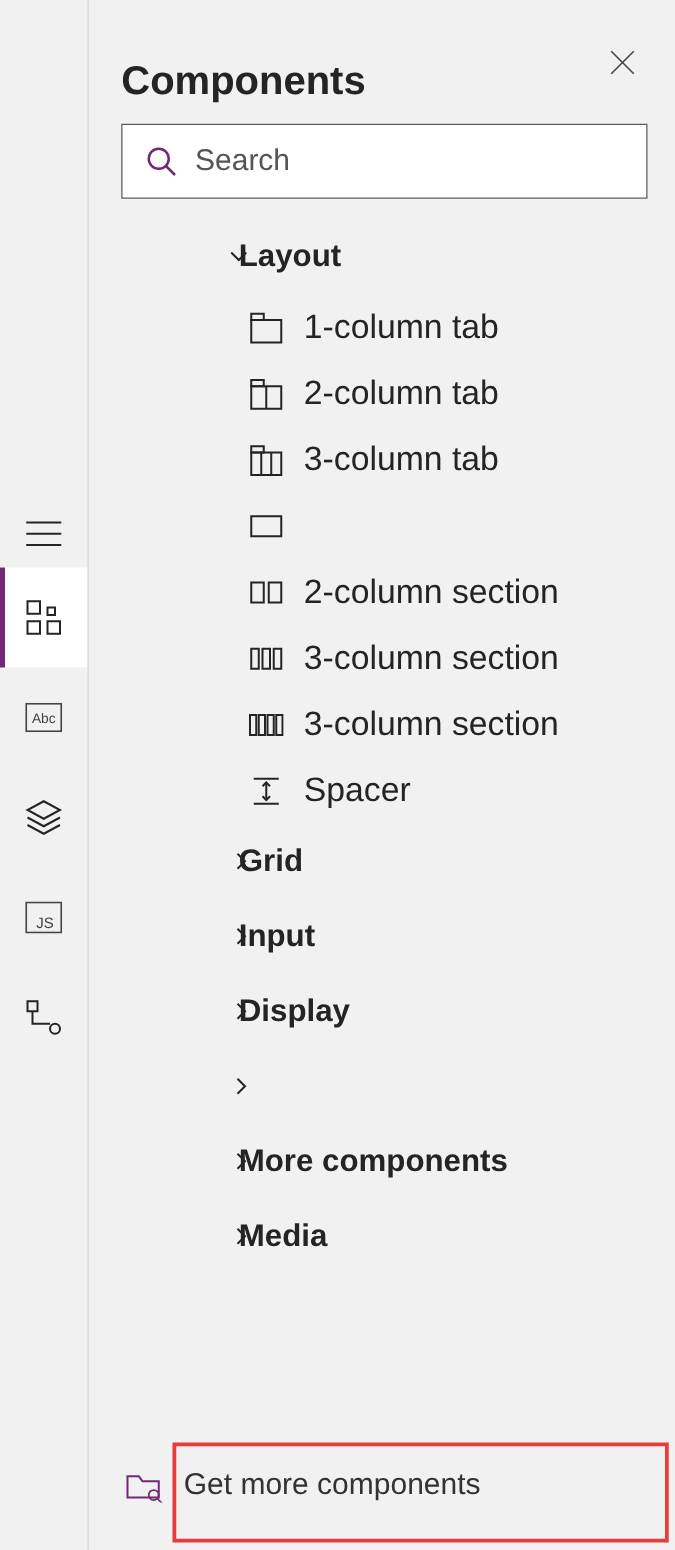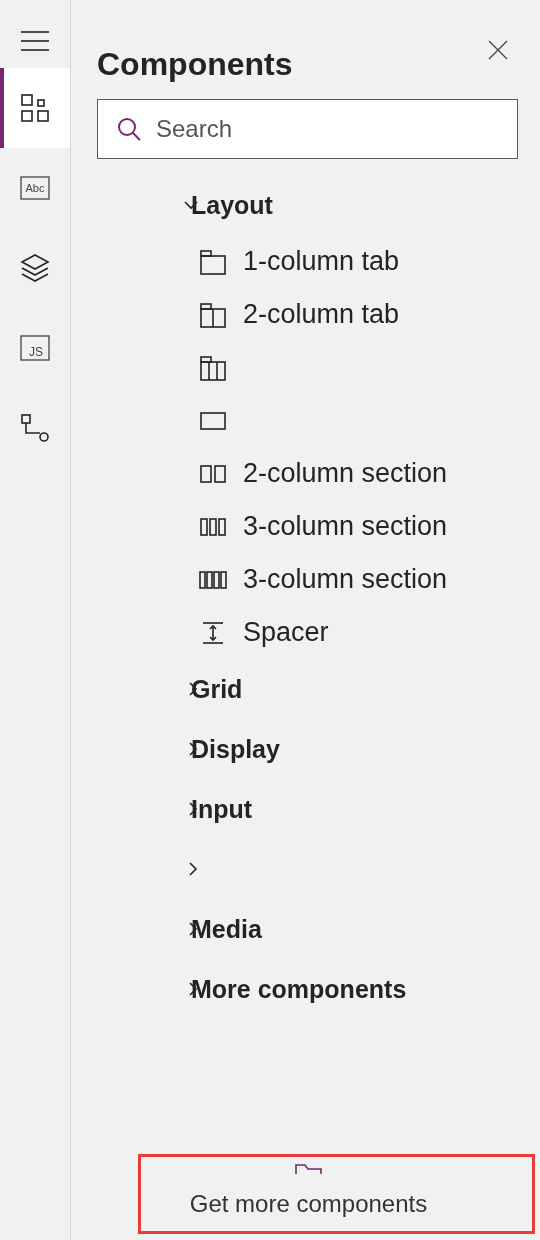--- a/index.html
+++ b/index.html
@@ -12,20 +12,21 @@
     overflow: hidden;
   }
   .root { display: flex; width: 540px; height: 1240px; }
   .sidebar {
     width: 70px;
     display: flex;
     flex-direction: column;
     align-items: center;
     padding-top: 14px;
     gap: 0;
+    justify-content: center;
   }
   .nav-item {
     width: 70px; height: 80px;
     display: flex; align-items: center; justify-content: center;
     position: relative;
     cursor: pointer;
   }
   .nav-item.selected {
     background: #ffffff;
   }
@@ -108,21 +109,20 @@
   }
   .ico { width: 28px; height: 28px; flex: 0 0 auto; }
   .footer-row {
     position: absolute;
     left: 22px; right: 22px; bottom: 22px;
     height: 60px;
     display: flex; align-items: center;
     padding-left: 6px;
     gap: 16px;
     cursor: pointer;
-    flex-direction: column;
   }
   .highlight-box {
     position: absolute;
     left: 67px; right: 5px; bottom: 6px;
     height: 80px;
     border: 3px solid #e83b3b;
     pointer-events: none;
   }
   .footer-label {
     font-size: 24px; color: #333;
@@ -228,20 +228,21 @@
         <span class="item-label">2-column tab</span>
       </div>
 
       <div class="item">
         <svg class="ico" viewBox="0 0 28 28">
           <rect x="2" y="8" width="24" height="18" class="line"></rect>
             <line x1="10" y1="8" x2="10" y2="26" class="line"></line>
             <line x1="18" y1="8" x2="18" y2="26" class="line"></line>
             <rect x="2" y="3" width="10" height="5" class="line"></rect>
         </svg>
+        <span class="item-label">3-column tab</span>
       </div>
 
       <div class="item">
         <svg class="ico" viewBox="0 0 28 28">
           <rect x="2" y="6" width="24" height="16" class="line"></rect>
         </svg>
       </div>
 
       <div class="item">
         <svg class="ico" viewBox="0 0 28 28">
@@ -284,44 +285,44 @@
       <div class="group">
         <svg class="chev" width="16" height="16">
             <polyline points="5,2 11,8 5,14" class="line"></polyline>
           </svg>
         <span class="group-label">Grid</span>
       </div>
       <div class="group">
         <svg class="chev" width="16" height="16">
             <polyline points="5,2 11,8 5,14" class="line"></polyline>
           </svg>
+        <span class="group-label">Input</span>
+      </div>
+      <div class="group">
+        <svg class="chev" width="16" height="16">
+            <polyline points="5,2 11,8 5,14" class="line"></polyline>
+          </svg>
         <span class="group-label">Display</span>
       </div>
       <div class="group">
         <svg class="chev" width="16" height="16">
             <polyline points="5,2 11,8 5,14" class="line"></polyline>
           </svg>
-        <span class="group-label">Input</span>
-      </div>
-      <div class="group">
-        <svg class="chev" width="16" height="16">
-            <polyline points="5,2 11,8 5,14" class="line"></polyline>
-          </svg>
+      </div>
+      <div class="group">
+        <svg class="chev" width="16" height="16">
+            <polyline points="5,2 11,8 5,14" class="line"></polyline>
+          </svg>
+        <span class="group-label">More components</span>
       </div>
       <div class="group">
         <svg class="chev" width="16" height="16">
             <polyline points="5,2 11,8 5,14" class="line"></polyline>
           </svg>
         <span class="group-label">Media</span>
-      </div>
-      <div class="group">
-        <svg class="chev" width="16" height="16">
-            <polyline points="5,2 11,8 5,14" class="line"></polyline>
-          </svg>
-        <span class="group-label">More components</span>
       </div>
 
     </div>
 
     <div class="footer-row">
       <svg width="32" height="28">
         <path d="M3 7 h9 l3 4 h13 v13 h-25 z" fill="none" stroke="#742774" stroke-width="1.6"></path>
         <circle cx="24" cy="22" r="4" fill="none" stroke="#742774" stroke-width="1.4"></circle>
         <line x1="27" y1="25" x2="31" y2="29" stroke="#742774" stroke-width="1.4"></line>
       </svg>

